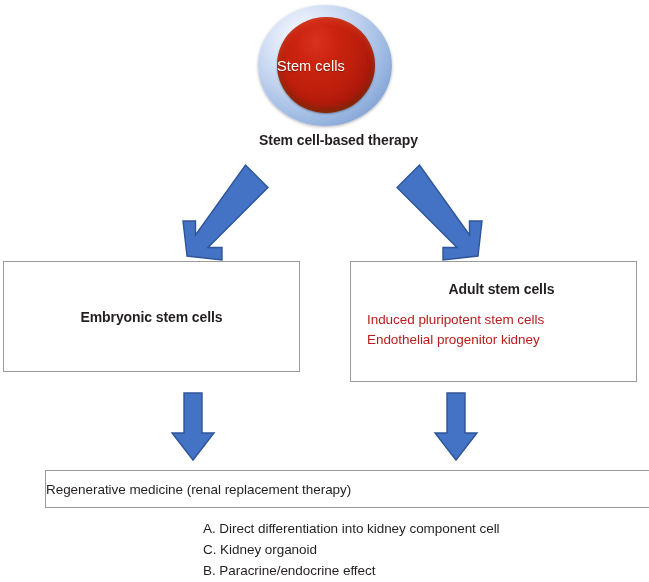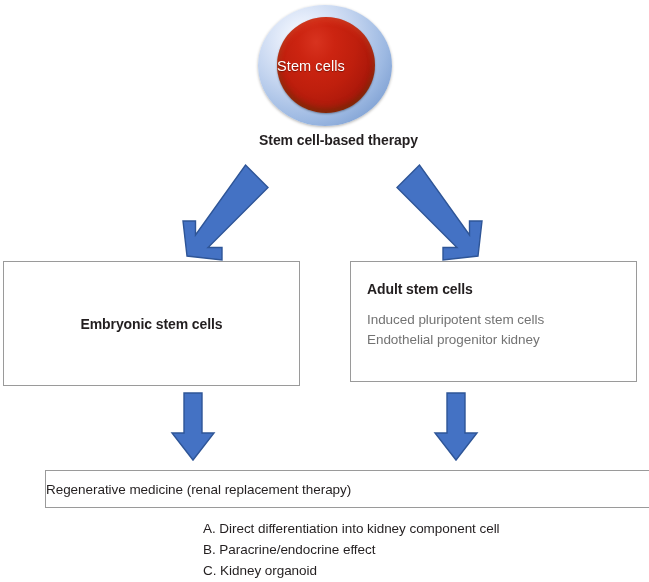--- a/index.html
+++ b/index.html
@@ -103,21 +103,21 @@
   .box {
     position: absolute;
     background: #ffffff;
     border: 1px solid #9a9a9a;
     box-sizing: border-box;
   }
   .box-left {
     left: 3px;
     top: 261px;
     width: 297px;
-    height: 125px;
+    height: 111px;
     display: flex;
     align-items: center;
     justify-content: center;
   }
   .box-left-title {
     font-size: 14px;
     font-weight: bold;
     letter-spacing: -0.1px;
     color: #231f20;
   }
@@ -127,25 +127,26 @@
     width: 287px;
     height: 121px;
     padding: 19px 0 0 16px;
   }
   .box-right-title {
     font-size: 14px;
     font-weight: bold;
     letter-spacing: -0.1px;
     color: #231f20;
     margin-bottom: 13px;
+    text-align: center;
   }
   .box-right-item {
     font-size: 13.5px;
     line-height: 20px;
-    color: #737373;
+    color: #b91c1c;
     letter-spacing: -0.05px;
   }
   .box-bottom {
     left: 3px;
     top: 470px;
     width: 637px;
     height: 38px;
     display: flex;
     align-items: center;
     justify-content: flex-start;
@@ -222,17 +223,17 @@
       <polygon points="17,1 35,1 35,41 47,41 26,68 5,41 17,41" fill="#4472C4" stroke="#2E5597" stroke-width="1.4" stroke-linejoin="miter"></polygon>
     </svg>
   </div>
 
   <div class="box box-bottom">
     <div class="box-bottom-title">Regenerative medicine (renal replacement therapy)</div>
   </div>
 
   <div class="option-list">
     <div class="option-item">A. Direct differentiation into kidney component cell</div>
+    <div class="option-item">C. Kidney organoid</div>
     <div class="option-item">B. Paracrine/endocrine effect</div>
-    <div class="option-item">C. Kidney organoid</div>
   </div>
 
 </div>
 
 </body></html>

